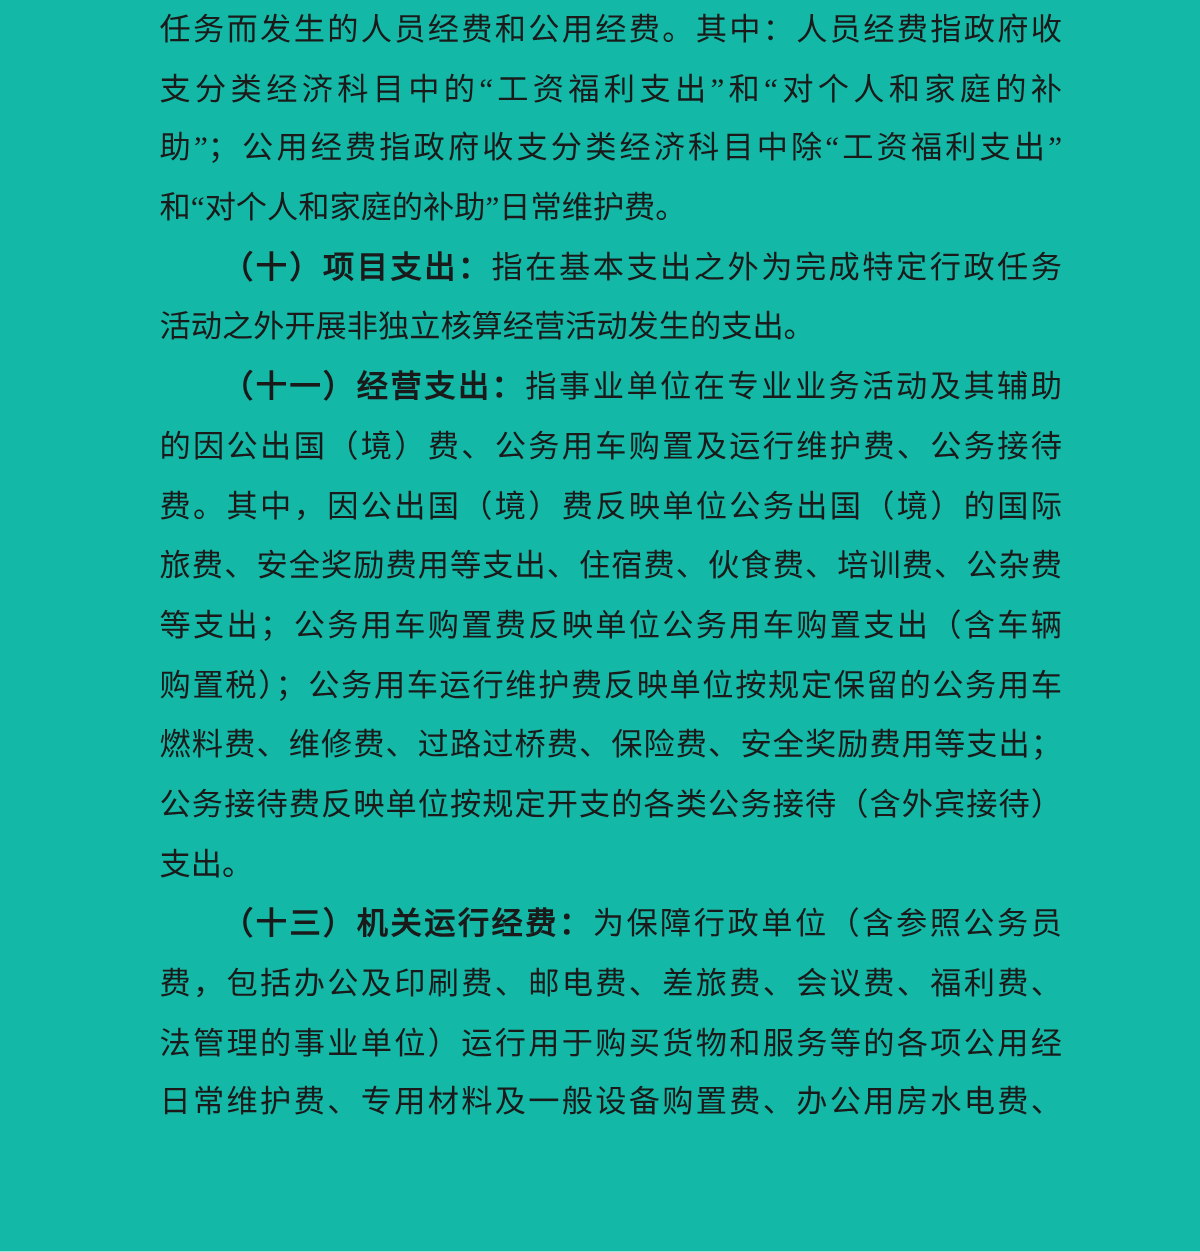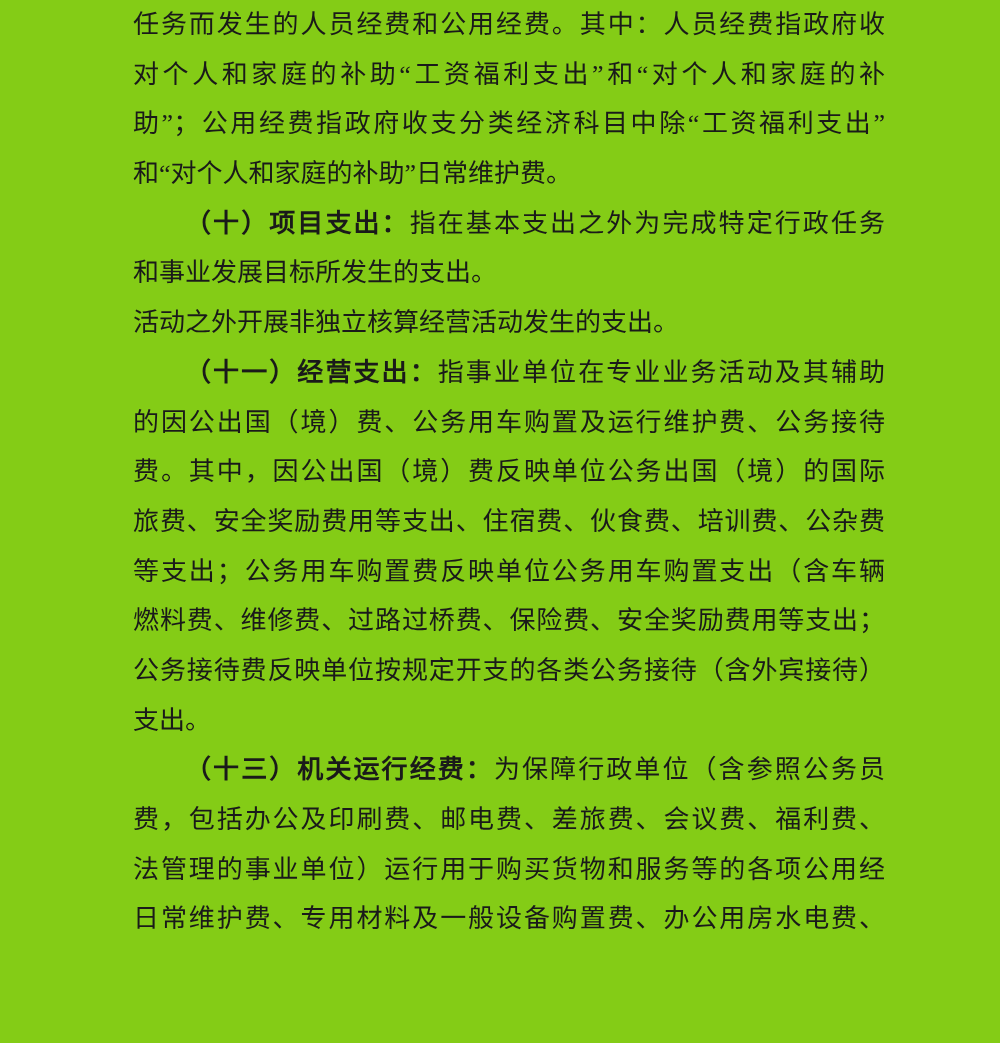--- a/index.html
+++ b/index.html
@@ -11,21 +11,21 @@
     width: 1000px;
     height: 1043px;
     position: relative;
     overflow: hidden;
     font-family: "Liberation Serif", "DejaVu Serif", serif;
     color: #1a1a1a;
   }
   .page {
     position: absolute;
     inset: 0;
-    background: #84cc16;
+    background: #14b8a6;
   }
   .text-block {
     position: absolute;
     left: 133px;
     top: 0;
     width: 752px;
   }
   .paragraph {
     margin: 0;
     padding: 0;
@@ -50,37 +50,37 @@
     font-weight: bold;
   }
 </style>
 </head>
 <body>
 
 <div class="page">
   <div class="text-block" id="text-block" style="color: rgb(26, 26, 26);">
       <div class="paragraph">
         <div class="line stretch"><span>任务而发生的人员经费和公用经费。其中：人员经费指政府收</span></div>
-        <div class="line stretch"><span>对个人和家庭的补助“工资福利支出”和“对个人和家庭的补</span></div>
+        <div class="line stretch"><span>支分类经济科目中的“工资福利支出”和“对个人和家庭的补</span></div>
         <div class="line stretch"><span>助”；公用经费指政府收支分类经济科目中除“工资福利支出”</span></div>
         <div class="line"><span>和“对个人和家庭的补助”日常维护费。</span></div>
       </div>
       <div class="paragraph">
         <div class="line indent stretch"><b>（十）项目支出：</b><span>指在基本支出之外为完成特定行政任务</span></div>
-        <div class="line"><span>和事业发展目标所发生的支出。</span></div>
       </div>
       <div class="paragraph">
         <div class="line"><span>活动之外开展非独立核算经营活动发生的支出。</span></div>
         <div class="line indent stretch"><b>（十一）经营支出：</b><span>指事业单位在专业业务活动及其辅助</span></div>
       </div>
       <div class="paragraph">
         <div class="line stretch"><span>的因公出国（境）费、公务用车购置及运行维护费、公务接待</span></div>
         <div class="line stretch"><span>费。其中，因公出国（境）费反映单位公务出国（境）的国际</span></div>
         <div class="line stretch"><span>旅费、安全奖励费用等支出、住宿费、伙食费、培训费、公杂费</span></div>
         <div class="line stretch"><span>等支出；公务用车购置费反映单位公务用车购置支出（含车辆</span></div>
+        <div class="line stretch"><span>购置税）；公务用车运行维护费反映单位按规定保留的公务用车</span></div>
         <div class="line stretch"><span>燃料费、维修费、过路过桥费、保险费、安全奖励费用等支出；</span></div>
         <div class="line stretch"><span>公务接待费反映单位按规定开支的各类公务接待（含外宾接待）</span></div>
         <div class="line"><span>支出。</span></div>
       </div>
       <div class="paragraph">
         <div class="line indent stretch"><b>（十三）机关运行经费：</b><span>为保障行政单位（含参照公务员</span></div>
         <div class="line stretch"><span>费，包括办公及印刷费、邮电费、差旅费、会议费、福利费、</span></div>
         <div class="line stretch"><span>法管理的事业单位）运行用于购买货物和服务等的各项公用经</span></div>
         <div class="line stretch"><span>日常维护费、专用材料及一般设备购置费、办公用房水电费、</span></div>
       </div>

